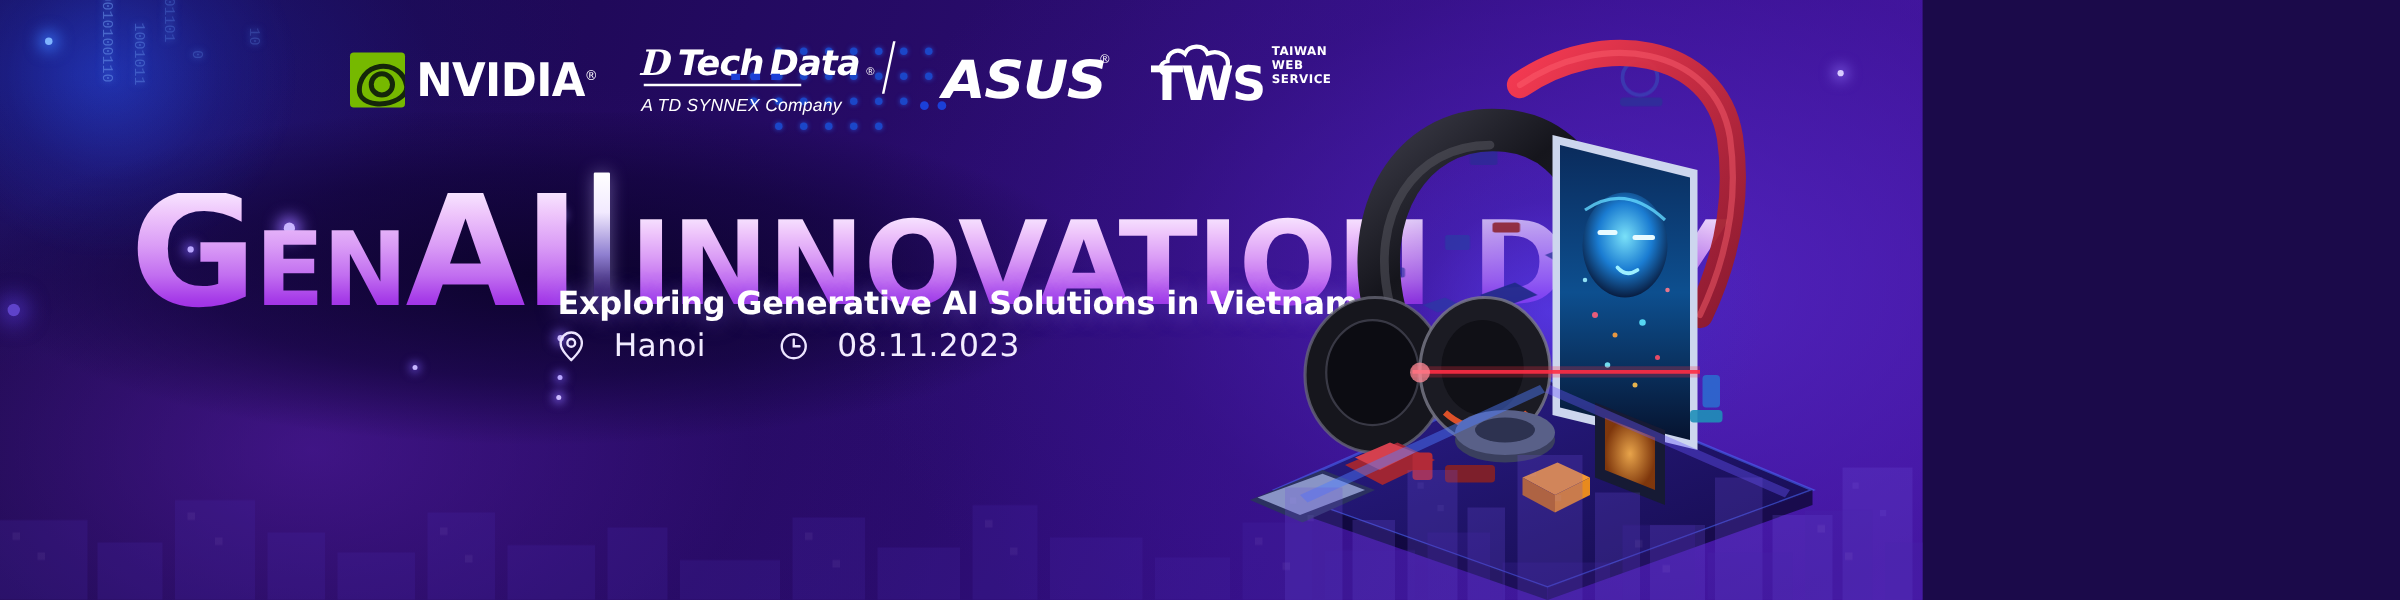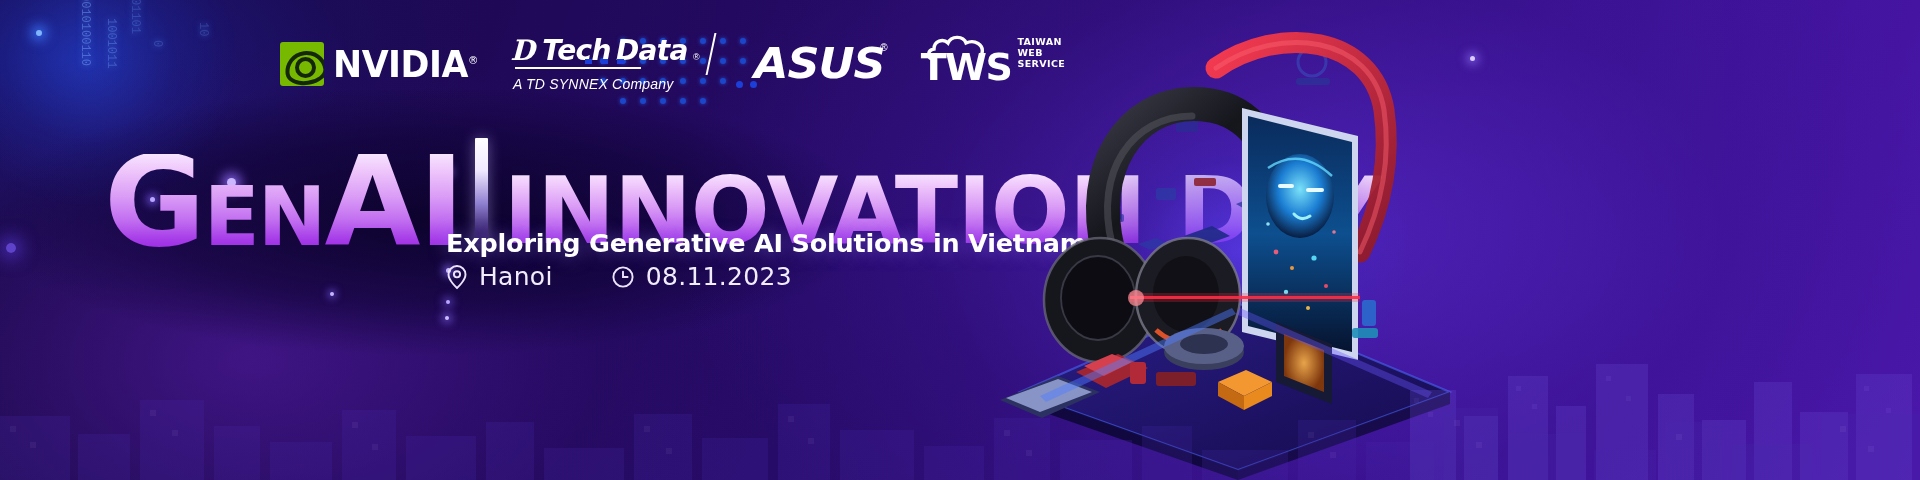--- a/index.html
+++ b/index.html
@@ -5,21 +5,21 @@
   * { margin:0; padding:0; box-sizing:border-box; }
   html,body { width:1920px; height:480px; overflow:hidden; }
   body {
     font-family: "Liberation Sans", sans-serif;
     background:#1b0a4a;
   }
 
   
   #banner {
     position:relative;
-    width:1920px; height:480px;
+    width:1538px; height:480px;
     overflow:hidden;
     background:
       radial-gradient(ellipse 900px 560px at 1320px 230px, rgba(86,40,200,0.75) 0%, rgba(60,22,150,0.35) 45%, rgba(30,10,80,0) 72%),
       radial-gradient(ellipse 700px 420px at 250px 360px, rgba(96,32,180,0.50) 0%, rgba(52,14,110,0.20) 50%, rgba(25,8,70,0) 78%),
       radial-gradient(ellipse 520px 300px at 60px 60px, rgba(30,40,170,0.55) 0%, rgba(22,20,110,0.20) 55%, rgba(16,8,60,0) 80%),
       linear-gradient(110deg,#190a46 0%, #20095a 28%, #2a0c6e 52%, #3b1193 76%, #4a17aa 100%);
   }
 
   
   .core-dark {
@@ -196,21 +196,21 @@
     white-space:nowrap;
     text-shadow:0 0 18px rgba(150,120,255,.55);
   }
 
   
   #meta {
     position:absolute; left:446px; top:262px;
     display:flex; align-items:center; gap:58px;
   }
   .meta-item {
-    display:flex; align-items:center; gap:11px;
+    display:flex; align-items:center; gap:23px;
     font-family:"DejaVu Sans", sans-serif; font-weight:400;
     font-size:25px; color:#f2ecff; letter-spacing:.3px;
     white-space:nowrap;
   }
   .meta-item svg { display:block; }
 
   
   #art {
     position:absolute; left:980px; top:0; width:520px; height:480px;
     pointer-events:none;

